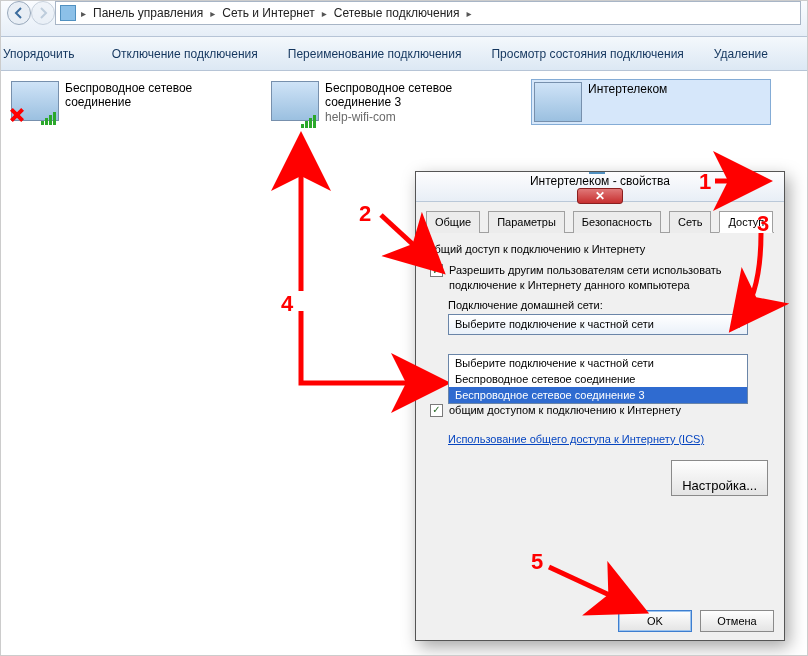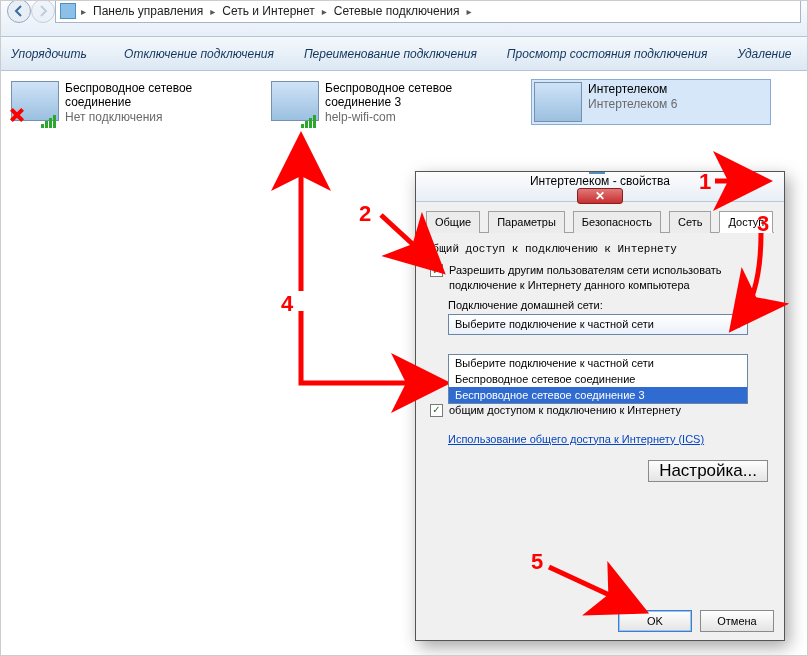--- a/index.html
+++ b/index.html
@@ -1,28 +1,28 @@
 <!DOCTYPE html>
 <html><head>
 <meta charset="utf-8">
 <style>
   * { box-sizing: border-box; margin: 0; padding: 0; font-family: "Segoe UI", Tahoma, sans-serif; }
   body { width: 808px; height: 656px; background: #fff; overflow: hidden; position: relative; font-size: 12px; color: #000; border:1px solid #ccc;}
   
   
-  .addrbar { height: 36px; background: linear-gradient(#fafcff,#e6eef7); display:flex; align-items:flex-end; padding:13px 6px; border-bottom:1px solid #b6c4d6; }
+  .addrbar { height: 36px; background: linear-gradient(#fafcff,#e6eef7); display:flex; align-items:flex-start; padding:0 6px; border-bottom:1px solid #b6c4d6; }
   .navbtn { width:24px; height:24px; border-radius:50%; background:#e8eef5; border:1px solid #99a9bc; display:flex; align-items:center; justify-content:center; cursor:pointer;}
   .navbtn svg{ display:block;}
   .crumbs { flex:1; height:24px; background:#fff; border:1px solid #a8b5c6; display:flex; align-items:center; padding:0 4px; gap:2px;}
   .crumb-icon{ width:16px; height:16px; background:#8cc0e8; border:1px solid #5090c0;}
   .crumb-sep::after{ content:"▸"; color:#555; font-size:10px; padding:0 3px;}
   .crumb{ color:#222; cursor:pointer; padding:0 2px;}
   
   
-  .toolbar { height:34px; background:linear-gradient(#f4f8fc,#dce8f4); border-bottom:1px solid #b6c4d6; display:flex; align-items:center; padding:0 10px; gap:26px; color:#14365e; font-size:12px;font-style:italic;}
+  .toolbar { height:34px; background:linear-gradient(#f4f8fc,#dce8f4); border-bottom:1px solid #b6c4d6; display:flex; align-items:center; padding:0 2px; gap:26px; color:#14365e; font-size:12px;}
   .toolbar .tbtn{ cursor:pointer; display:flex; align-items:center; gap:4px;}
   .toolbar .tbtn::after{ content:""; }
   .dropdown-caret::after{content:"▾"; font-size:9px; color:#14365e;}
   
   
   .list { position:relative; padding:12px 8px; height:calc(656px - 36px - 34px); background:#fff; }
   .conn { position:absolute; width:240px; display:flex; gap:6px;}
   .conn .cicon{ width:48px; height:40px; background:linear-gradient(#cfe3f7,#9bc0e0); border:1px solid #7790ad; position:relative;}
   .conn .cicon::after{content:""; position:absolute; bottom:-2px; left:-2px; width:14px; height:14px; display:none;}
   .conn.red .cicon::after{display:block; background:red; clip-path:polygon(20% 0,50% 30%,80% 0,100% 20%,70% 50%,100% 80%,80% 100%,50% 70%,20% 100%,0 80%,30% 50%,0 20%);}
@@ -37,33 +37,33 @@
   
   .dlg { position:absolute; left:414px; top:170px; width:370px; height:470px; background:#f0f0f0; border:1px solid #555; box-shadow:4px 6px 16px rgba(0,0,0,.35); display:flex; flex-direction:column;}
   .dlg-title{ height:30px; background:linear-gradient(#fdfdfe,#e8eef6); display:flex; align-items:center; padding:0 8px; border-bottom:1px solid #bac8d8;flex-direction:column;}
   .dlg-title .ticon{width:16px; height:16px; background:#8cc0e8; border:1px solid #5090c0; margin-right:6px;}
   .dlg-title .ttxt{flex:1; color:#000; font-size:12px;}
   .dlg-close{ width:46px; height:20px; background:linear-gradient(#e07878,#c72f2f); border:1px solid #8a1e1e; border-radius:3px; display:flex; align-items:center; justify-content:center; color:#fff; font-weight:bold; cursor:pointer;}
   .dlg-body{ flex:1; padding:8px 10px 10px 10px; position:relative;}
   .tabs{ display:flex; gap:8px; border-bottom:1px solid #a0a0a0; margin-bottom:10px;}
   .tab{ padding:4px 8px; border:1px solid #a0a0a0; border-bottom:none; background:#ececec; font-size:11px; cursor:pointer; position:relative; top:1px;}
   .tab.active{ background:#fff; border-bottom:1px solid #fff;}
-  .section-label{ font-size:11px; margin-bottom:8px;font-family:Liberation Mono, monospace;}
+  .section-label{ font-size:11px; margin-bottom:8px;}
   .chkrow{ display:flex; align-items:flex-start; gap:6px; margin:6px 0 6px 4px; font-size:11px;}
   .chkbox{ width:13px; height:13px; border:1px solid #7a7a7a; background:#fff; display:flex; align-items:center; justify-content:center; flex-shrink:0; margin-top:1px; cursor:pointer;}
   .chkbox.checked::after{content:"✓"; font-size:10px; color:#2a6b2a; line-height:1;}
   .chkrow .chktext{ line-height:1.35;}
   .sub-label{ font-size:11px; margin:4px 0 3px 22px;}
   .combo{ margin-left:22px; width:300px; border:1px solid #6a85a8; background:linear-gradient(#fff,#eaf1f9); height:21px; display:flex; align-items:center; padding:0 18px 0 6px; font-size:11px; position:relative; cursor:pointer;}
   .combo::after{content:"▾"; position:absolute; right:5px; color:#333; font-size:10px;}
   .dropdown-list{ position:absolute; left:32px; top:152px; width:300px; background:#fff; border:1px solid #6a85a8; z-index:5;}
   .dropdown-list .opt{ padding:2px 6px; font-size:11px; cursor:pointer;}
   .dropdown-list .opt.hl{ background:#2f6bd0; color:#fff;}
   .link{ color:#0645c0; text-decoration:underline; font-size:11px; cursor:pointer; display:inline-block; margin:8px 0 0 22px; line-height:1.4;}
-  .settings-btn{ position:absolute; right:16px; top:258px; height:22px; padding:0 10px; border:1px solid #8a8a8a; background:linear-gradient(#fefefe,#e4e4e4); font-size:17px; cursor:pointer;}
+  .settings-btn{ position:absolute; right:16px; top:258px; height:22px; padding:17px 10px; border:1px solid #8a8a8a; background:linear-gradient(#fefefe,#e4e4e4); font-size:13px; cursor:pointer;}
   .dlg-buttons{ display:flex; justify-content:flex-end; gap:8px; padding:8px 10px; }
   .wbtn{ min-width:74px; height:22px; border:1px solid #8a8a8a; background:linear-gradient(#fefefe,#e4e4e4); font-size:11px; cursor:pointer;}
   .wbtn.default{ border:1px solid #3d7ed0; box-shadow:0 0 0 1px #9cc3ee inset;}
   
   
   .anno{ position:absolute; color:#ff0000; font-weight:bold; font-size:22px; pointer-events:none; font-family:Arial,sans-serif;}
   svg.arrows{ position:absolute; left:0; top:0; pointer-events:none;}
   
   
   .wm{ position:absolute; color:#1ec8da; opacity:.35; font-size:34px; font-weight:700; font-style:italic; transform:rotate(-18deg); pointer-events:none; white-space:nowrap;}
@@ -118,21 +118,20 @@
       <div class="cicon"></div>
       <div class="signal">
           <i></i>
           <i></i>
           <i></i>
           <i></i>
         </div>
     </div>
     <div class="clines">
       <span class="cl1">Беспроводное сетевое соединение</span>
-      <span class="cl2">Нет подключения</span>
     </div>
   </div>
 
   <div class="conn" style="left:270px; top:10px;">
     <div style="position:relative;">
       <div class="cicon"></div>
       <div class="signal">
           <i></i>
           <i></i>
           <i></i>
@@ -142,21 +141,20 @@
     <div class="clines">
       <span class="cl1">Беспроводное сетевое соединение 3</span>
       <span class="cl2">help-wifi-com</span>
     </div>
   </div>
 
   <div class="conn sel" style="left:530px; top:8px;">
     <div class="cicon"></div>
     <div class="clines">
       <span class="cl1">Интертелеком</span>
-      <span class="cl2">Интертелеком 6</span>
     </div>
   </div>
 
 </div>
 
 <div class="dlg">
   <div class="dlg-title">
     <span class="ticon"></span>
     <span class="ttxt">Интертелеком - свойства</span>
     <span class="dlg-close">✕</span>

